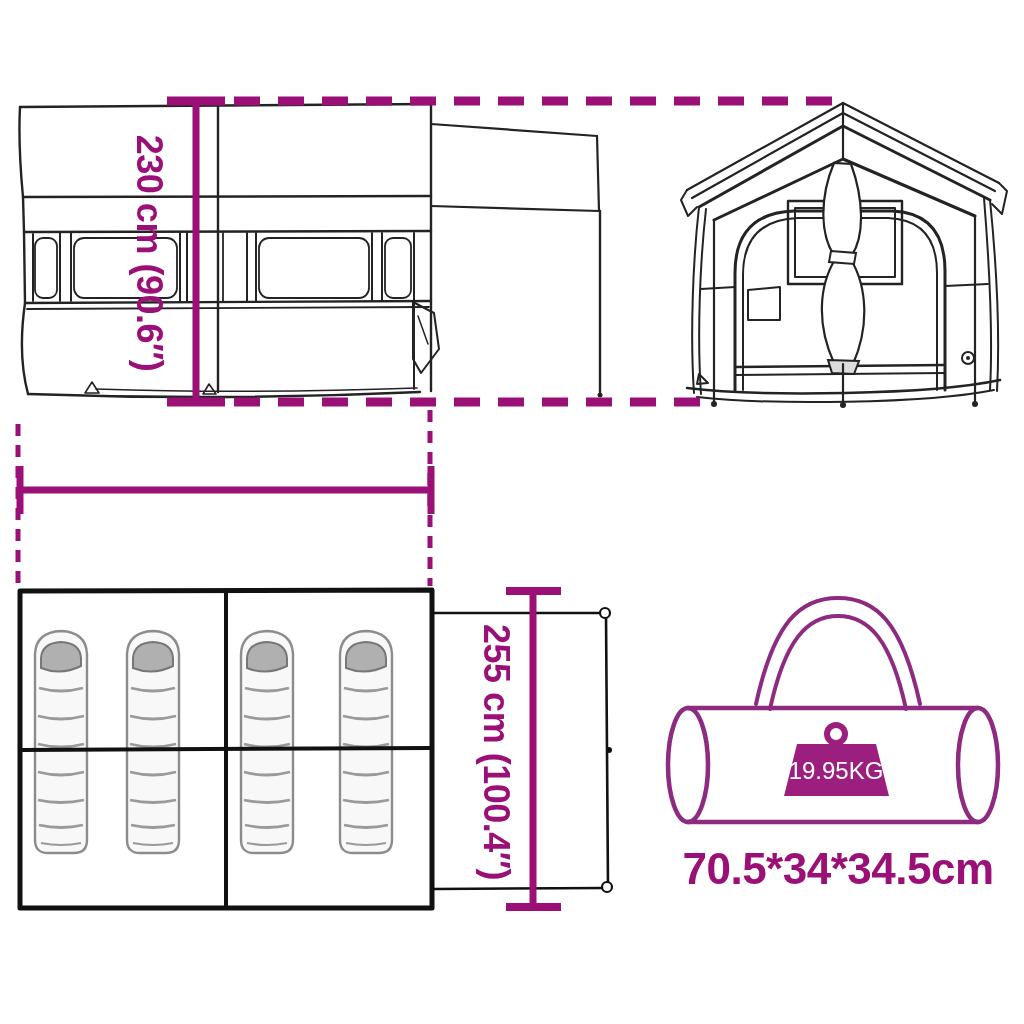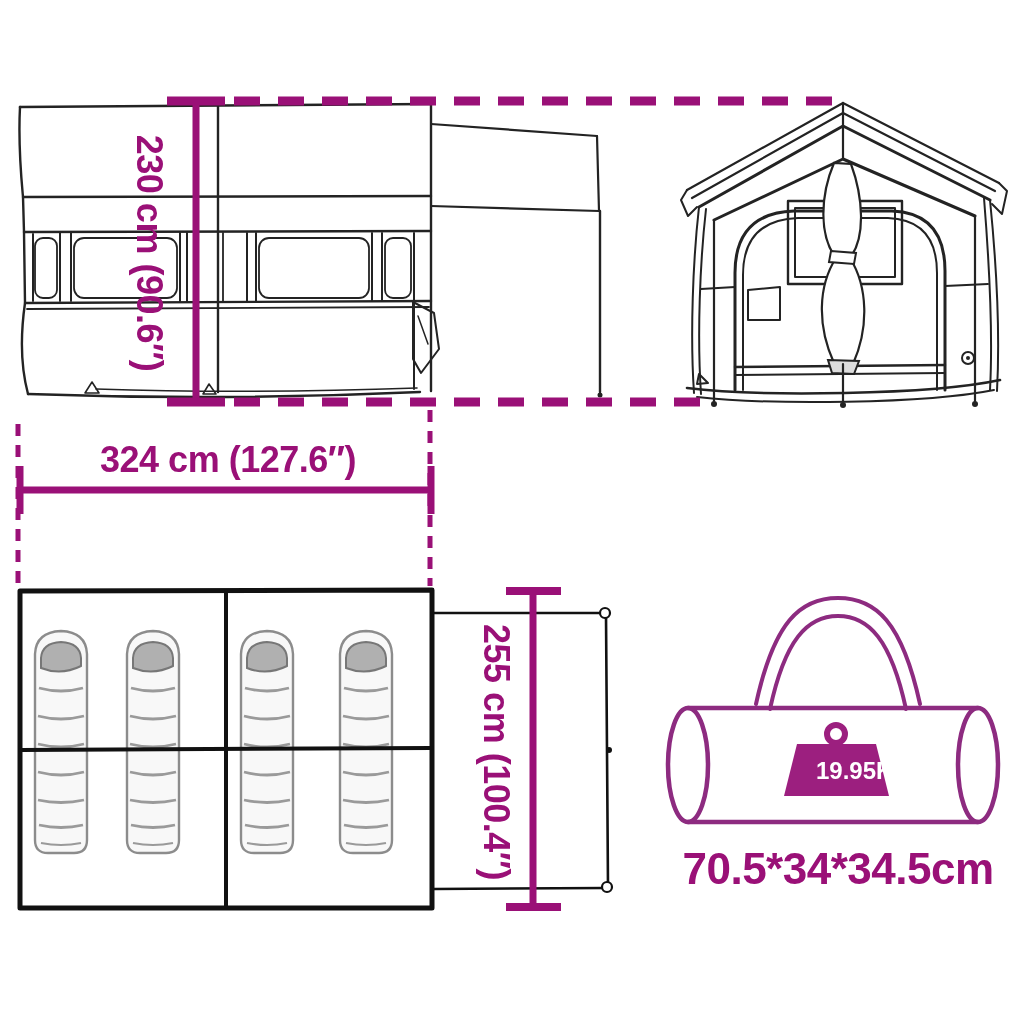--- a/index.html
+++ b/index.html
@@ -19,22 +19,22 @@
   .pl{stroke:var(--plan);fill:none;stroke-linecap:round;stroke-linejoin:round;}
   .acc{stroke:var(--accent);fill:none;}
   .bagline{stroke:var(--bag_outline);fill:none;stroke-linecap:round;}
   .dim-label{
     position:absolute;font-weight:700;font-size:36px;letter-spacing:-0.5px;
     color:var(--accent);white-space:nowrap;z-index:3;
   }
   .rot{transform:translate(-50%,-50%) rotate(90deg);}
   .horiz{transform:translate(-50%,-50%);}
   .weight-text{
-    position:absolute;font-weight:700;font-size:24px;color:#ffffff;
-    white-space:nowrap;z-index:4;letter-spacing:0px;margin-left:28px;
+    position:absolute;font-weight:400;font-size:24px;color:#ffffff;
+    white-space:nowrap;z-index:4;letter-spacing:0px;
   }
   .size-text{
     position:absolute;font-weight:700;font-size:44px;letter-spacing:-0.5px;
     color:var(--accent);white-space:nowrap;z-index:3;
   }
 </style>
 </head>
 <body>
 
 <div class="canvas">
@@ -184,20 +184,19 @@
       <ellipse class="bagline" cx="978" cy="765" rx="20" ry="57" stroke-width="4.5"></ellipse>
       <g>
         <circle cx="836" cy="734" r="9" fill="none" stroke="var(--weight_fill)" stroke-width="6"></circle>
         <path d="M797,744 L876,744 L889,796 L784,796 Z" fill="var(--weight_fill)"></path>
       </g>
     </g>
   </svg>
 
   <div class="dim-label rot" style="left:149px;top:253px;">230 cm (90.6″)</div>
 
-  <div class="dim-label horiz" style="left:228px;top:460px;">324 cm (127.6″)</div>
 
   <div class="dim-label rot" style="left:496px;top:752px;">255 cm (100.4″)</div>
 
   <div class="weight-text horiz" style="left:836px;top:771px;transform:translate(-50%,-50%);">19.95KG</div>
 
   <div class="size-text horiz" style="left:838px;top:869px;">70.5*34*34.5cm</div>
 </div>
 
 </body></html>

